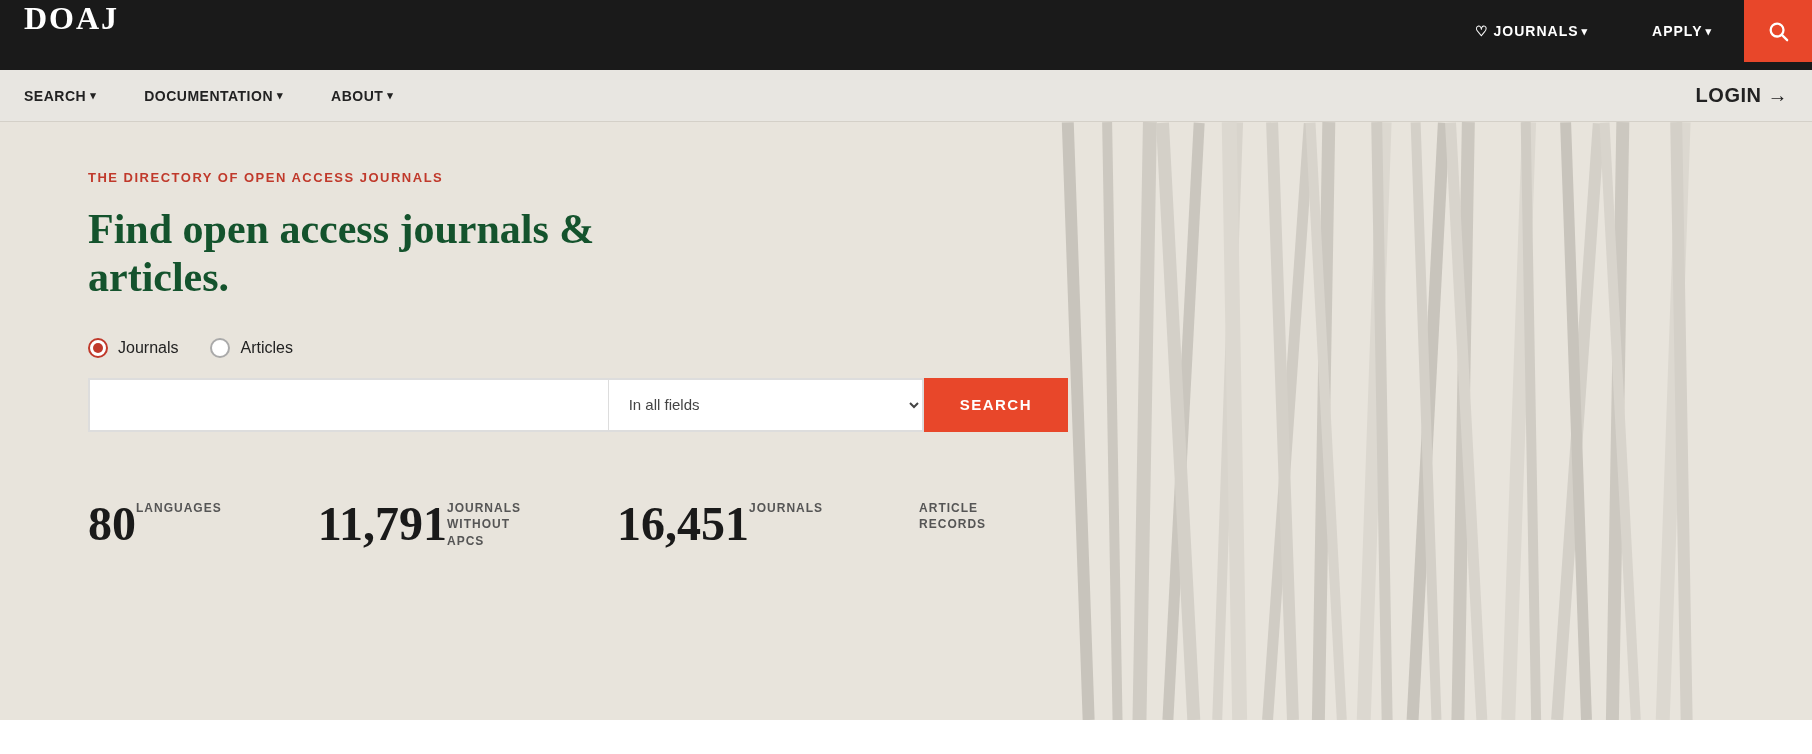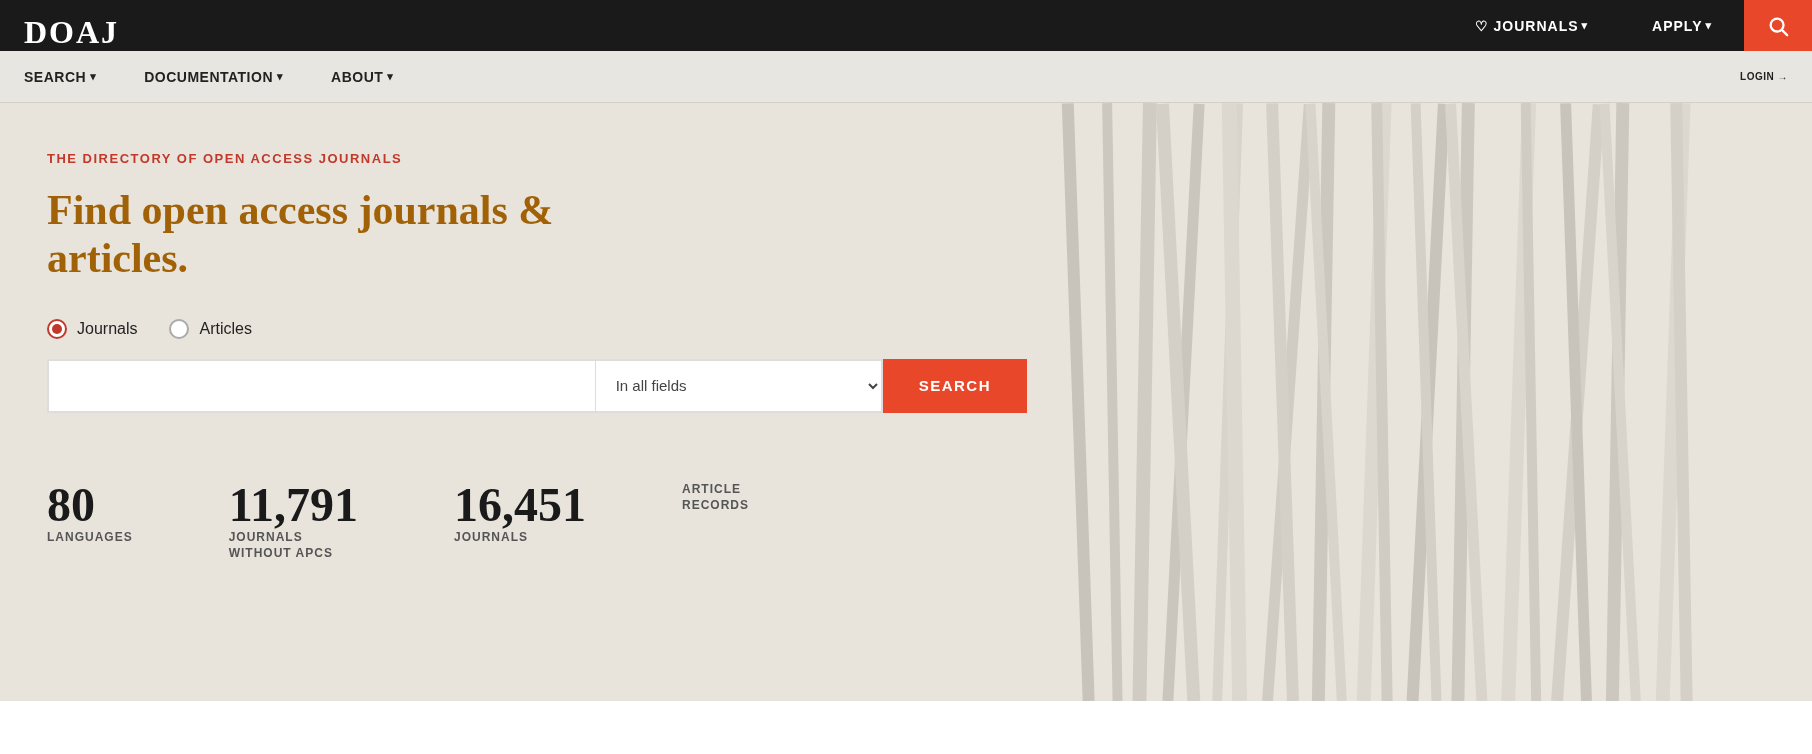--- a/index.html
+++ b/index.html
@@ -2,24 +2,24 @@
 <html><head>
   <meta charset="utf-8">
   <style>
     * { margin: 0; padding: 0; box-sizing: border-box; }
     body { font-family: Arial, sans-serif; width: 1812px; overflow-x: hidden; }
 
     
     .top-bar {
       background: #1a1a1a;
       display: flex;
-      align-items: flex-end;
+      align-items: flex-start;
       justify-content: space-between;
-      padding: 0 0 0 24px;
-      height: 51px;
+      padding: 0 0 8px 24px;
+      height: 70px;
     }
     .logo {
       color: #fff;
       font-size: 32px;
       font-weight: 900;
       letter-spacing: 2px;
       font-family: Georgia, serif;
     }
     .top-nav-right {
       display: flex;
@@ -68,21 +68,21 @@
       color: #222;
       padding: 0 48px 0 0;
       cursor: pointer;
       text-transform: uppercase;
       display: flex;
       align-items: center;
     }
     .sec-nav-item:first-child { padding-left: 0; }
     .login-nav {
       margin-left: auto;
-      font-size: 10px;
+      font-size: 20px;
       font-weight: 600;
       letter-spacing: 0.5px;
       color: #222;
       display: flex;
       align-items: center;
       cursor: pointer;
     }
 
     
     .hero {
@@ -103,37 +103,37 @@
       width: 75%;
       display: flex;
       align-items: flex-end;
       justify-content: center;
       overflow: hidden;
     }
 
     .hero-content {
       position: relative;
       z-index: 10;
-      padding: 48px 0 0 47px;
+      padding: 48px 0 0 88px;
       max-width: 600px;
     }
 
     .hero-subtitle {
       color: #c0392b;
       font-size: 13px;
       font-weight: 700;
       letter-spacing: 1.5px;
       text-transform: uppercase;
       margin-bottom: 20px;
     }
 
     .hero-title {
       font-size: 42px;
       font-weight: 900;
-      color: #a16207;
+      color: #14532d;
       font-family: Georgia, 'Times New Roman', serif;
       line-height: 1.15;
       margin-bottom: 36px;
     }
 
     
     .search-type {
       display: flex;
       align-items: center;
       gap: 32px;
@@ -183,21 +183,21 @@
       flex: 1;
       border: 2px solid #ddd;
       border-right: none;
       padding: 0 16px;
       font-size: 16px;
       outline: none;
       background: #fff;
     }
 
     .search-field-select {
-      width: 288px;
+      width: 316px;
       border: 2px solid #ddd;
       border-left: 1px solid #ddd;
       padding: 0 16px;
       font-size: 15px;
       background: #fff;
       cursor: pointer;
       appearance: auto;
       color: #444;
     }
 
@@ -216,21 +216,21 @@
     
     .stats-row {
       display: flex;
       align-items: flex-start;
       gap: 0;
       padding-top: 8px;
     }
 
     .stat-item {
       display: flex;
-      flex-direction: column;
+      flex-direction: row;
       padding-right: 48px;
       position: relative;
     }
 
     .stat-item:not(:first-child) {
       padding-left: 48px;
     }
 
     .stat-divider {
       width: 1px;

